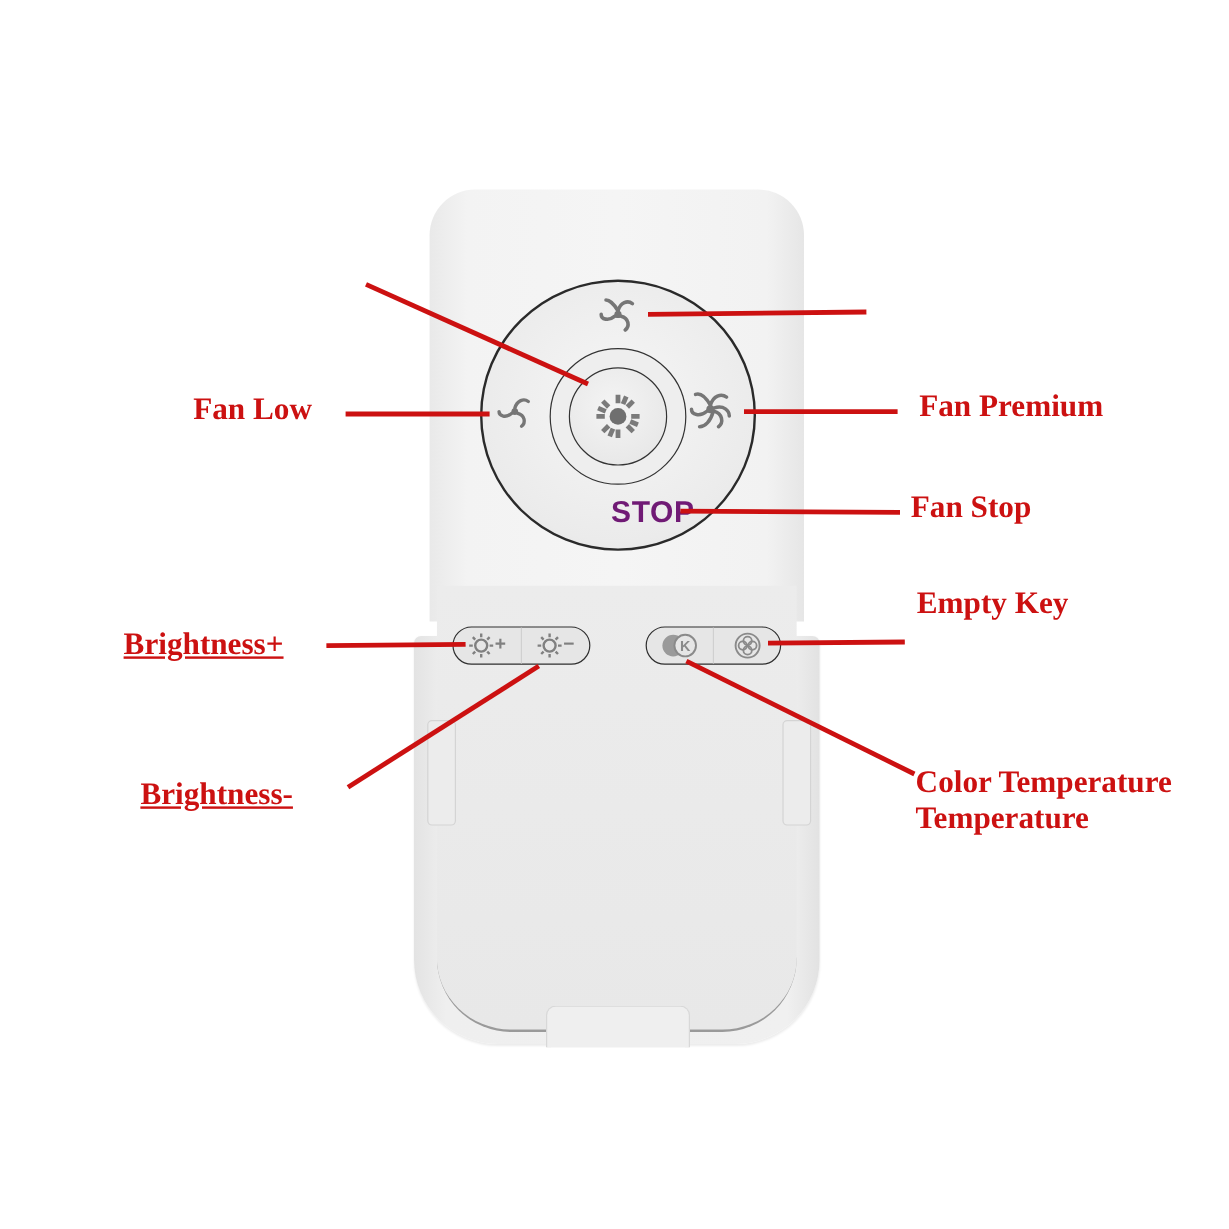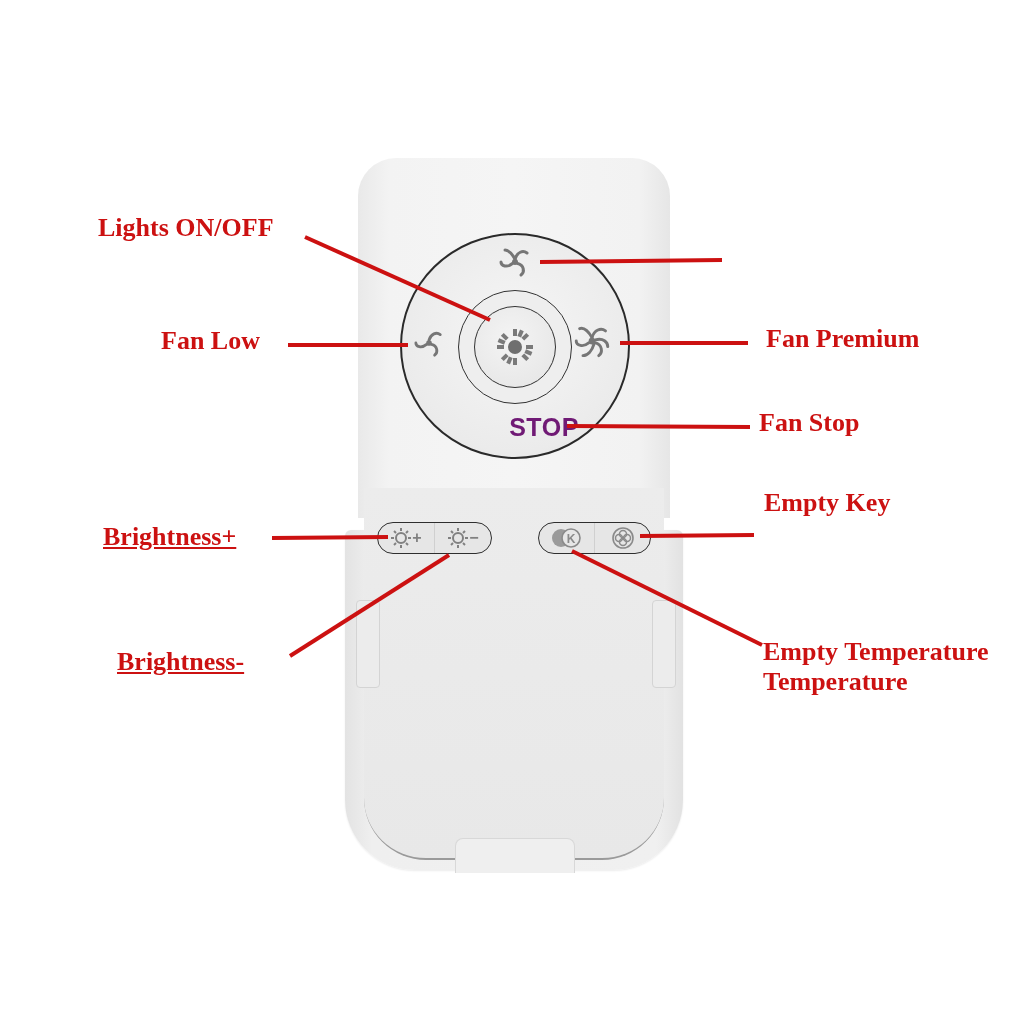--- a/index.html
+++ b/index.html
@@ -178,25 +178,24 @@
       <line x1="540" y1="262" x2="722" y2="260"></line>
       <line x1="620" y1="343" x2="748" y2="343"></line>
       <line x1="567" y1="426" x2="750" y2="427"></line>
       <line x1="272" y1="538" x2="388" y2="537"></line>
       <line x1="290" y1="656" x2="449" y2="555"></line>
       <line x1="640" y1="536" x2="754" y2="535"></line>
       <line x1="572" y1="551" x2="762" y2="645"></line>
     </g>
   </svg>
 
-  <div class="label" style="left:98px;top:213px;">Lights ON/OFF</div>
   <div class="label" style="left:161px;top:326px;">Fan Low</div>
   <div class="label" style="left:755px;top:324px;margin-left:11px;">Fan Premium</div>
   <div class="label" style="left:759px;top:408px;">Fan Stop</div>
   <div class="label" style="left:103px;top:522px;text-decoration:underline;">Brightness+</div>
   <div class="label" style="left:117px;top:647px;text-decoration:underline;">Brightness-</div>
   <div class="label" style="left:764px;top:488px;">Empty Key</div>
   <div class="label" style="left:763px;top:637px;">
-    <div>Empty Temperature</div>
+    <div>Color Temperature</div>
     <div>Temperature</div>
   </div>
 
 </div>
 
 </body></html>

